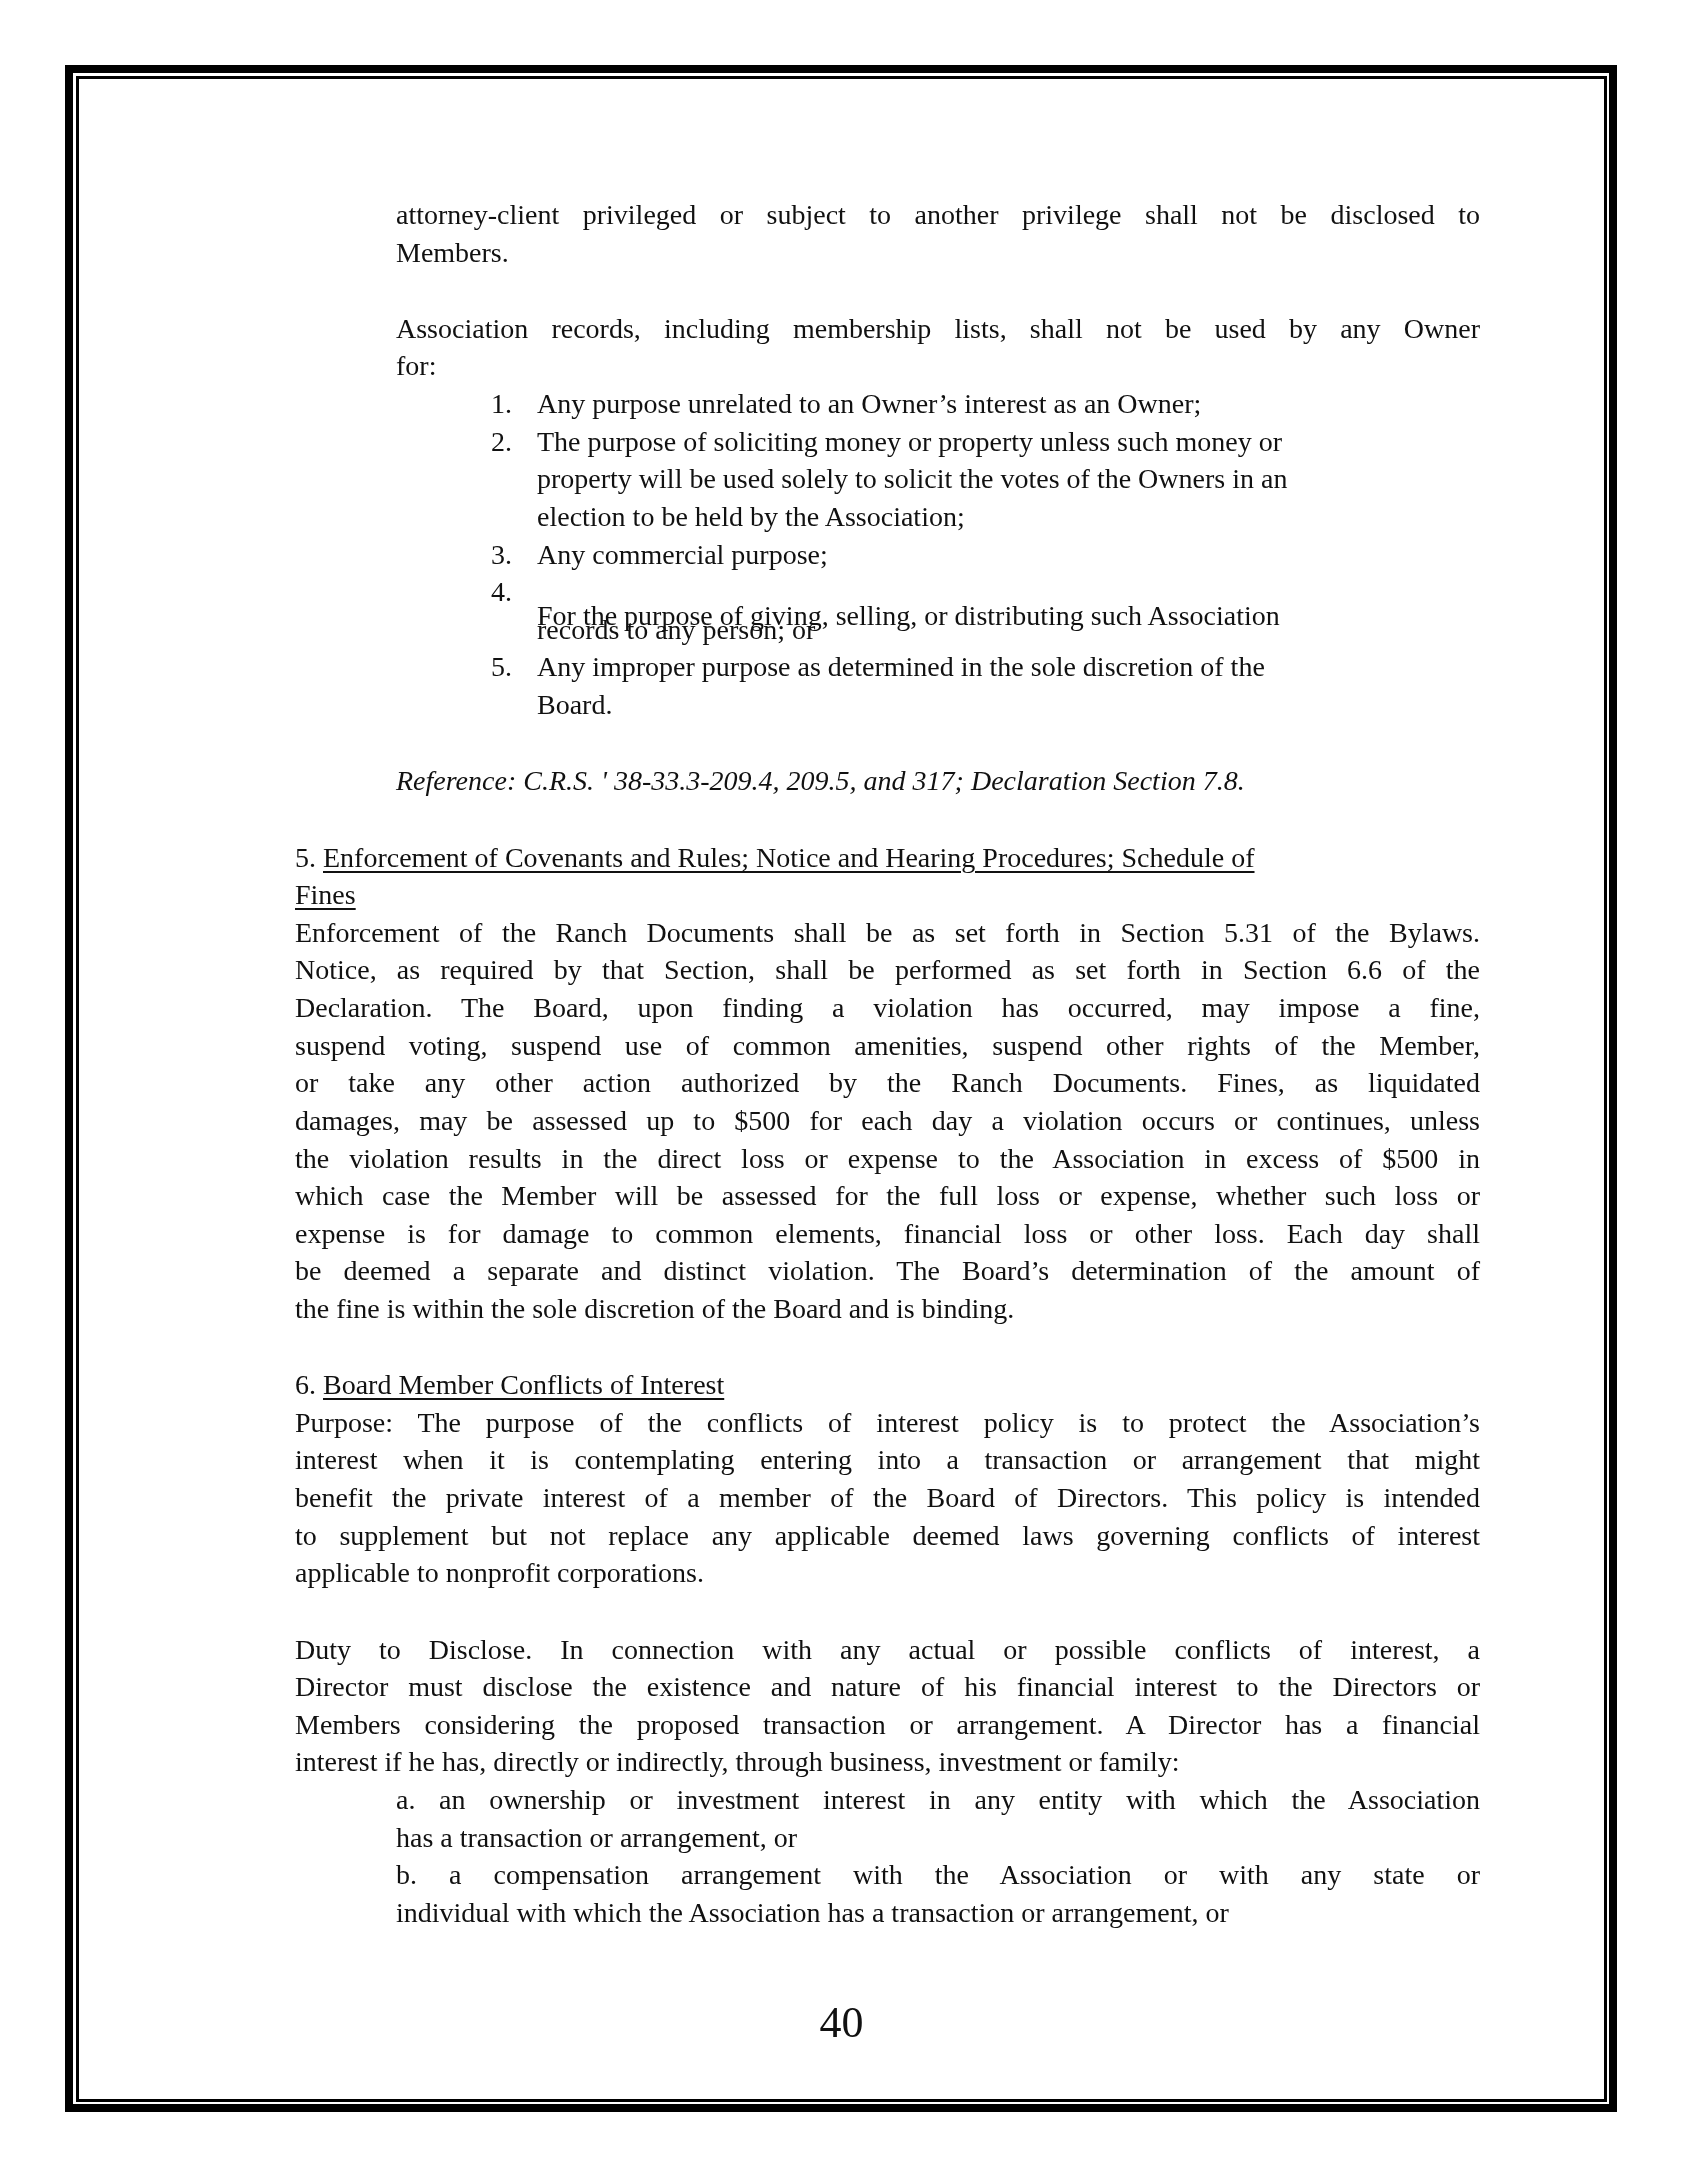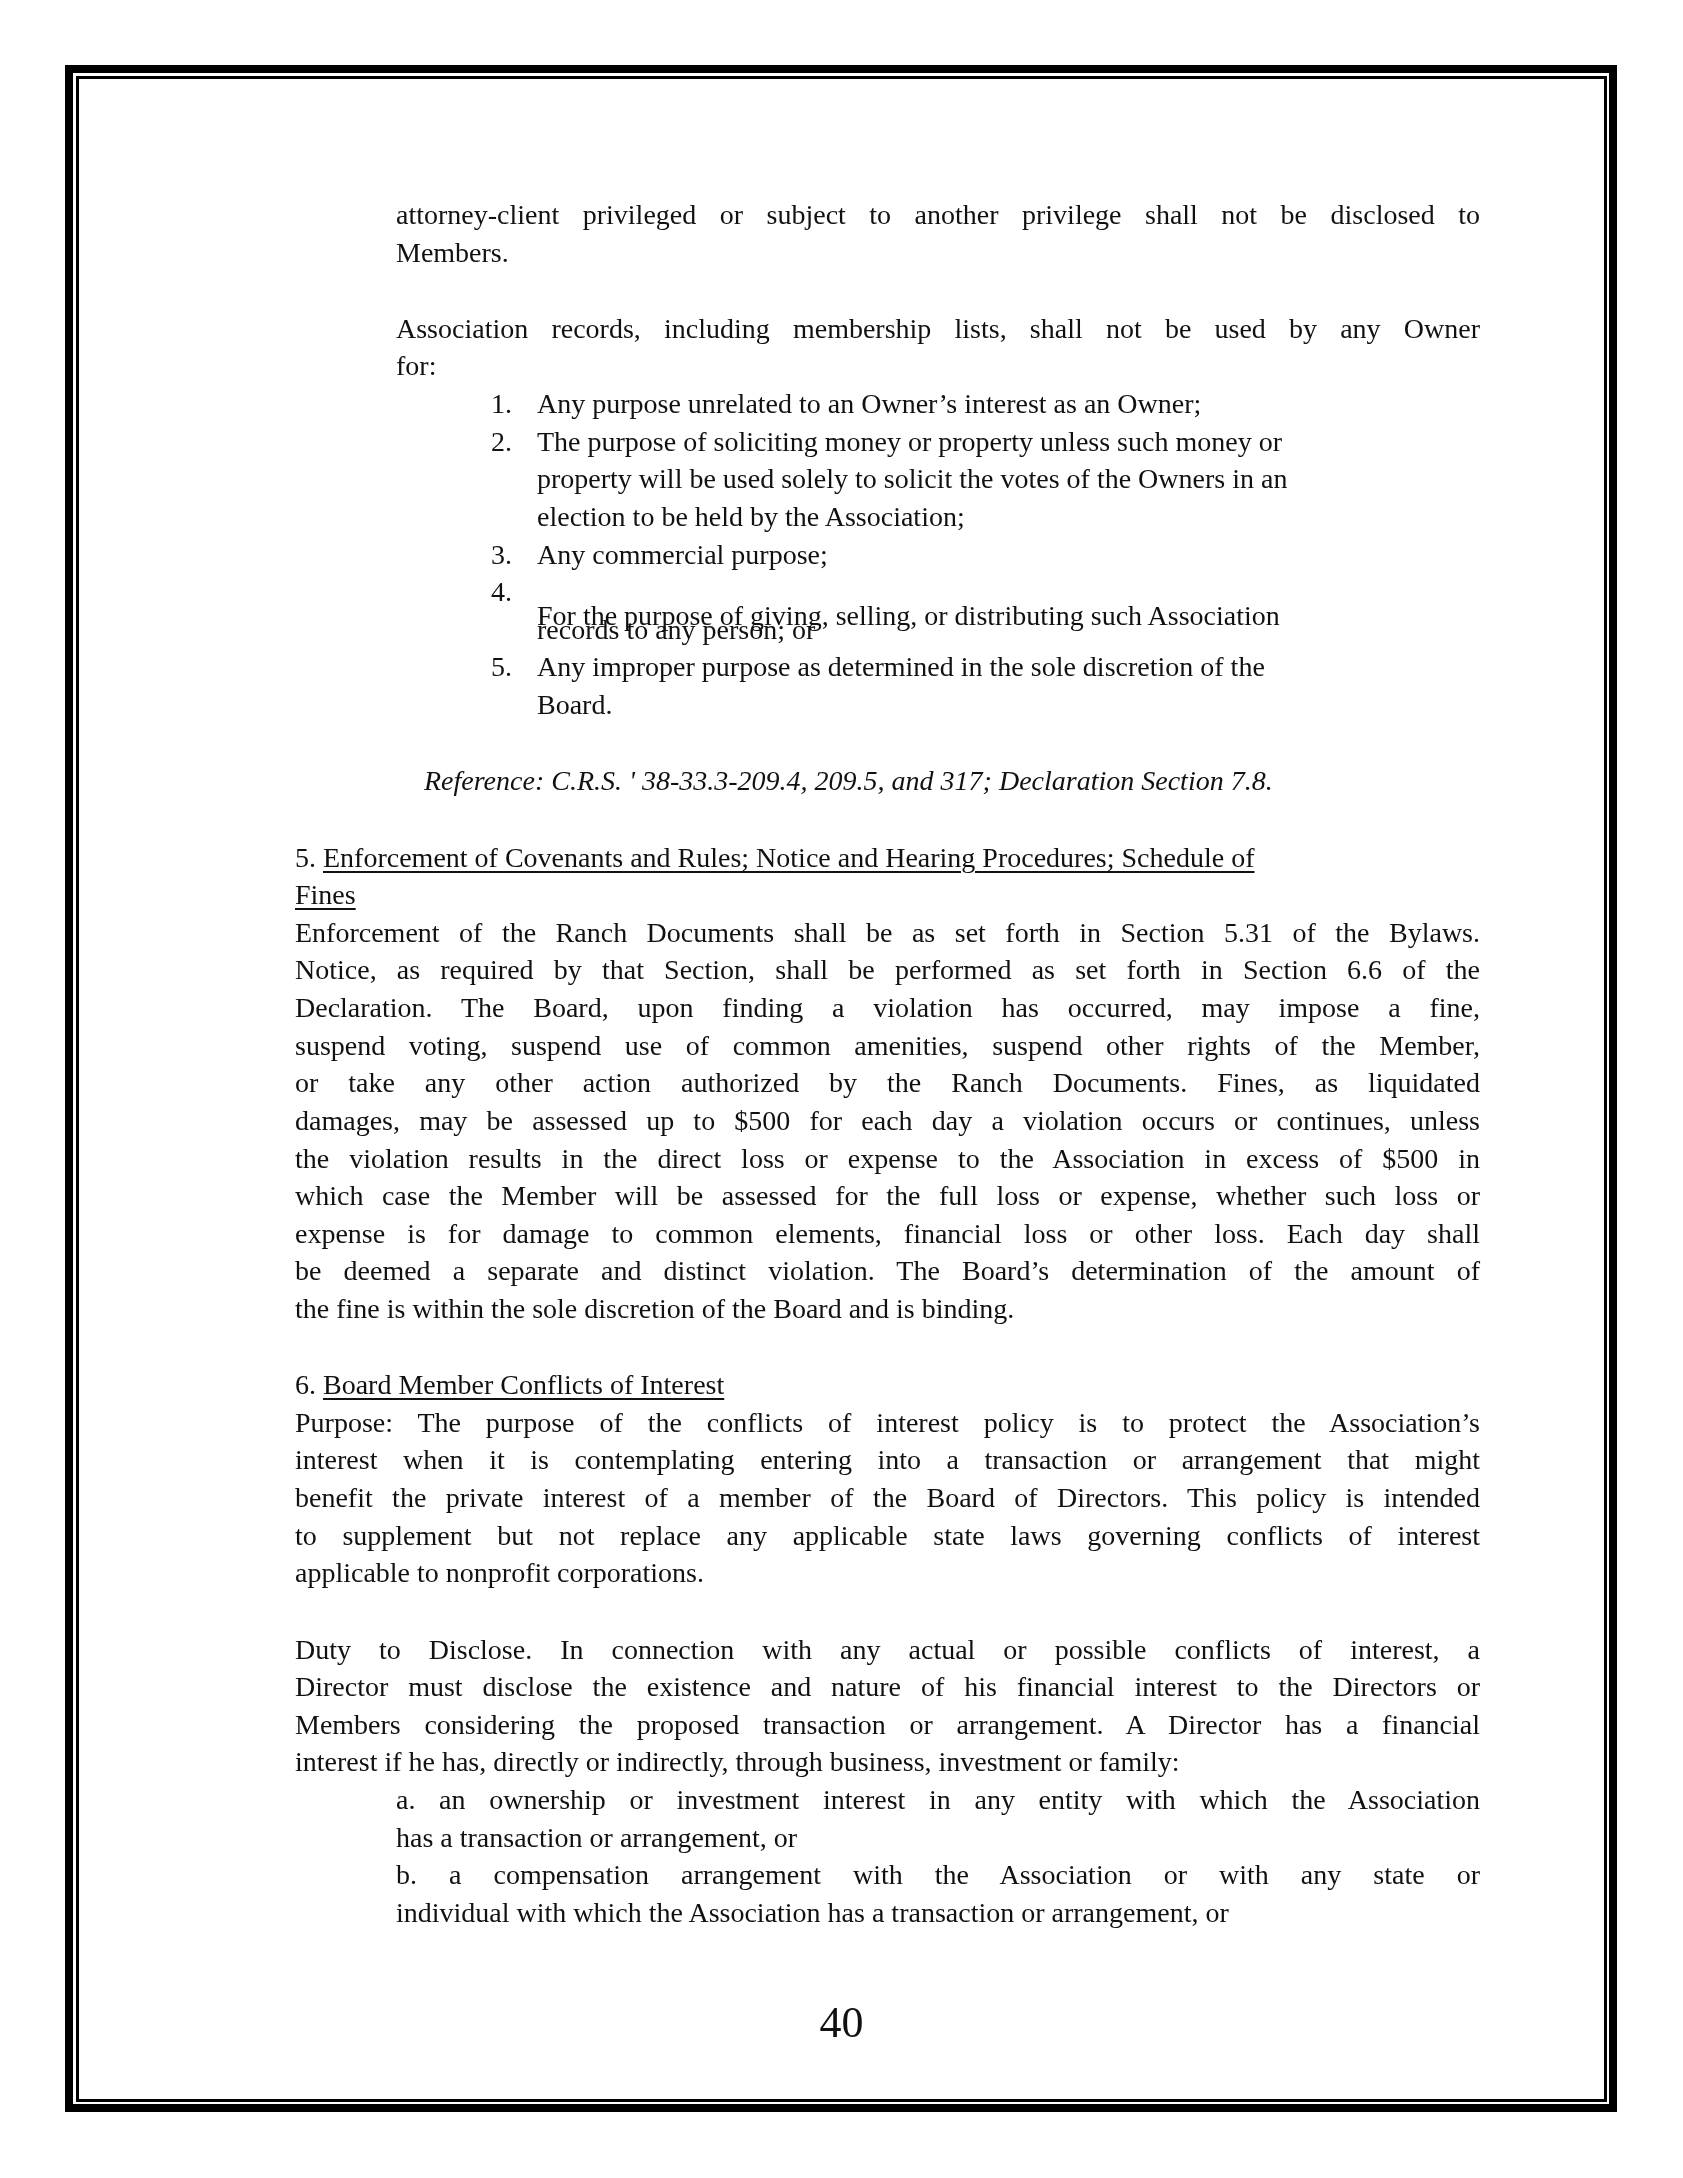--- a/index.html
+++ b/index.html
@@ -8,21 +8,21 @@
   .border-outer { position: absolute; left: 65px; top: 65px; width: 1552px; height: 2047px;
                   box-sizing: border-box; border: 8px solid #000; }
   .border-inner { position: absolute; left: 76px; top: 76px; width: 1531px; height: 2026px;
                   box-sizing: border-box; border: 3px solid #000; }
   .ln { position: absolute; font-size: 28px; line-height: 38px; white-space: nowrap; }
   .j { text-align: justify; text-align-last: justify; white-space: normal; }
   .body-col { left: 295px; width: 1185px; }
   .ind1 { left: 396px; width: 1084px; }
   .num { left: 491px; }
   .item { left: 537px; }
-  .it { font-style: italic; margin-left: 28px; }
+  .it { font-style: italic; }
   .u { text-decoration: underline; text-decoration-thickness: 2px; text-underline-offset: 4px; }
   .pgnum { position: absolute; left: 0; width: 1683px; text-align: center; top: 2004px;
            font-size: 44px; line-height: 38px; }
 </style>
 </head>
 <body>
 
 <div class="border-outer"></div>
 <div class="border-inner"></div>
 
@@ -71,21 +71,21 @@
   <div class="ln j body-col" style="top:1252px">be deemed a separate and distinct violation. The Board’s determination of the amount of</div>
   <div class="ln body-col" style="top:1290px">the fine is within the sole discretion of the Board and is binding.</div>
 </div>
 
 <div class="ln body-col" style="top:1366px"><span>6. </span><span class="u">Board Member Conflicts of Interest</span></div>
 
 <div>
   <div class="ln j body-col" style="top:1404px">Purpose: The purpose of the conflicts of interest policy is to protect the Association’s</div>
   <div class="ln j body-col" style="top:1441px">interest when it is contemplating entering into a transaction or arrangement that might</div>
   <div class="ln j body-col" style="top:1479px">benefit the private interest of a member of the Board of Directors. This policy is intended</div>
-  <div class="ln j body-col" style="top:1517px">to supplement but not replace any applicable state laws governing conflicts of interest</div>
+  <div class="ln j body-col" style="top:1517px">to supplement but not replace any applicable deemed laws governing conflicts of interest</div>
   <div class="ln body-col" style="top:1554px">applicable to nonprofit corporations.</div>
 </div>
 
 <div>
   <div class="ln j body-col" style="top:1631px">Duty to Disclose. In connection with any actual or possible conflicts of interest, a</div>
   <div class="ln j body-col" style="top:1668px">Director must disclose the existence and nature of his financial interest to the Directors or</div>
   <div class="ln j body-col" style="top:1706px">Members considering the proposed transaction or arrangement. A Director has a financial</div>
   <div class="ln body-col" style="top:1743px">interest if he has, directly or indirectly, through business, investment or family:</div>
 
   <div class="ln j ind1" style="top:1781px">a. an ownership or investment interest in any entity with which the Association</div>

